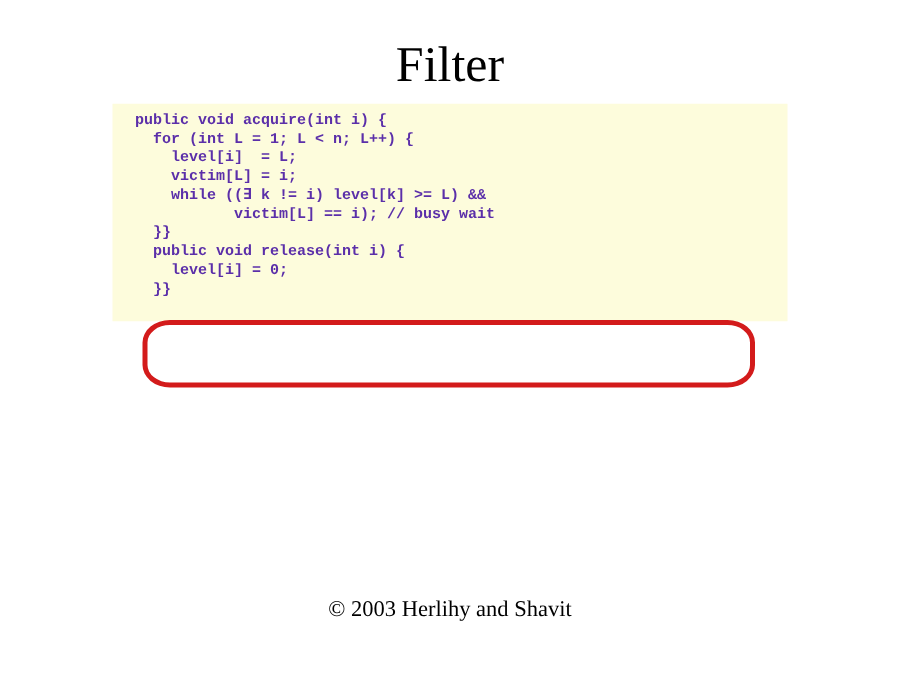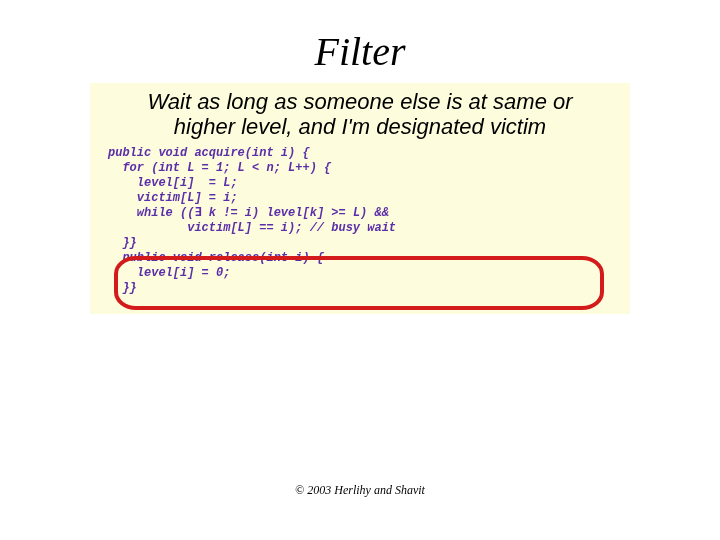--- a/index.html
+++ b/index.html
@@ -1,15 +1,15 @@
 <!DOCTYPE html>
 <html><head>
 <meta charset="utf-8">
 <style>
-  * { margin: 0; padding: 0; box-sizing: border-box; font-style: italic; }
+  * { margin: 0; padding: 0; box-sizing: border-box; }
   body {
     width: 720px;
     height: 540px;
     background: #ffffff;
     font-family: "Comic Sans MS", cursive, sans-serif;
     position: relative;
     overflow: hidden;
   }
   .title {
     text-align: center;
@@ -53,34 +53,30 @@
     width: 490px;
     height: 54px;
     pointer-events: none;
   }
   .footer {
     position: absolute;
     bottom: 42px;
     width: 100%;
     text-align: center;
     font-family: Georgia, serif;
-    font-size: 12px;
+    font-size: 18px;
     color: #000;
   }
 </style>
 </head>
 <body>
 
 <h1 class="title">Filter</h1>
 
 <div class="code-block">
-  <div class="explain">
-    <span>Wait as long as someone else is at same or</span><br>
-    <span>higher level, and I'm designated victim</span>
-  </div>
   <div class="code"><span>public void acquire(int i) {</span>
 <span>  for (int L = 1; L &lt; n; L++) {</span>
 <span>    level[i]  = L;</span>
 <span>    victim[L] = i;</span>
 <span>    while ((</span><span>∃</span><span> k != i) level[k] &gt;= L) &amp;&amp;</span>
 <span>           victim[L] == i); // busy wait</span>
 <span>  }}</span>
 <span>  public void release(int i) {</span>
 <span>    level[i] = 0;</span>
 <span>  }}</span></div>

